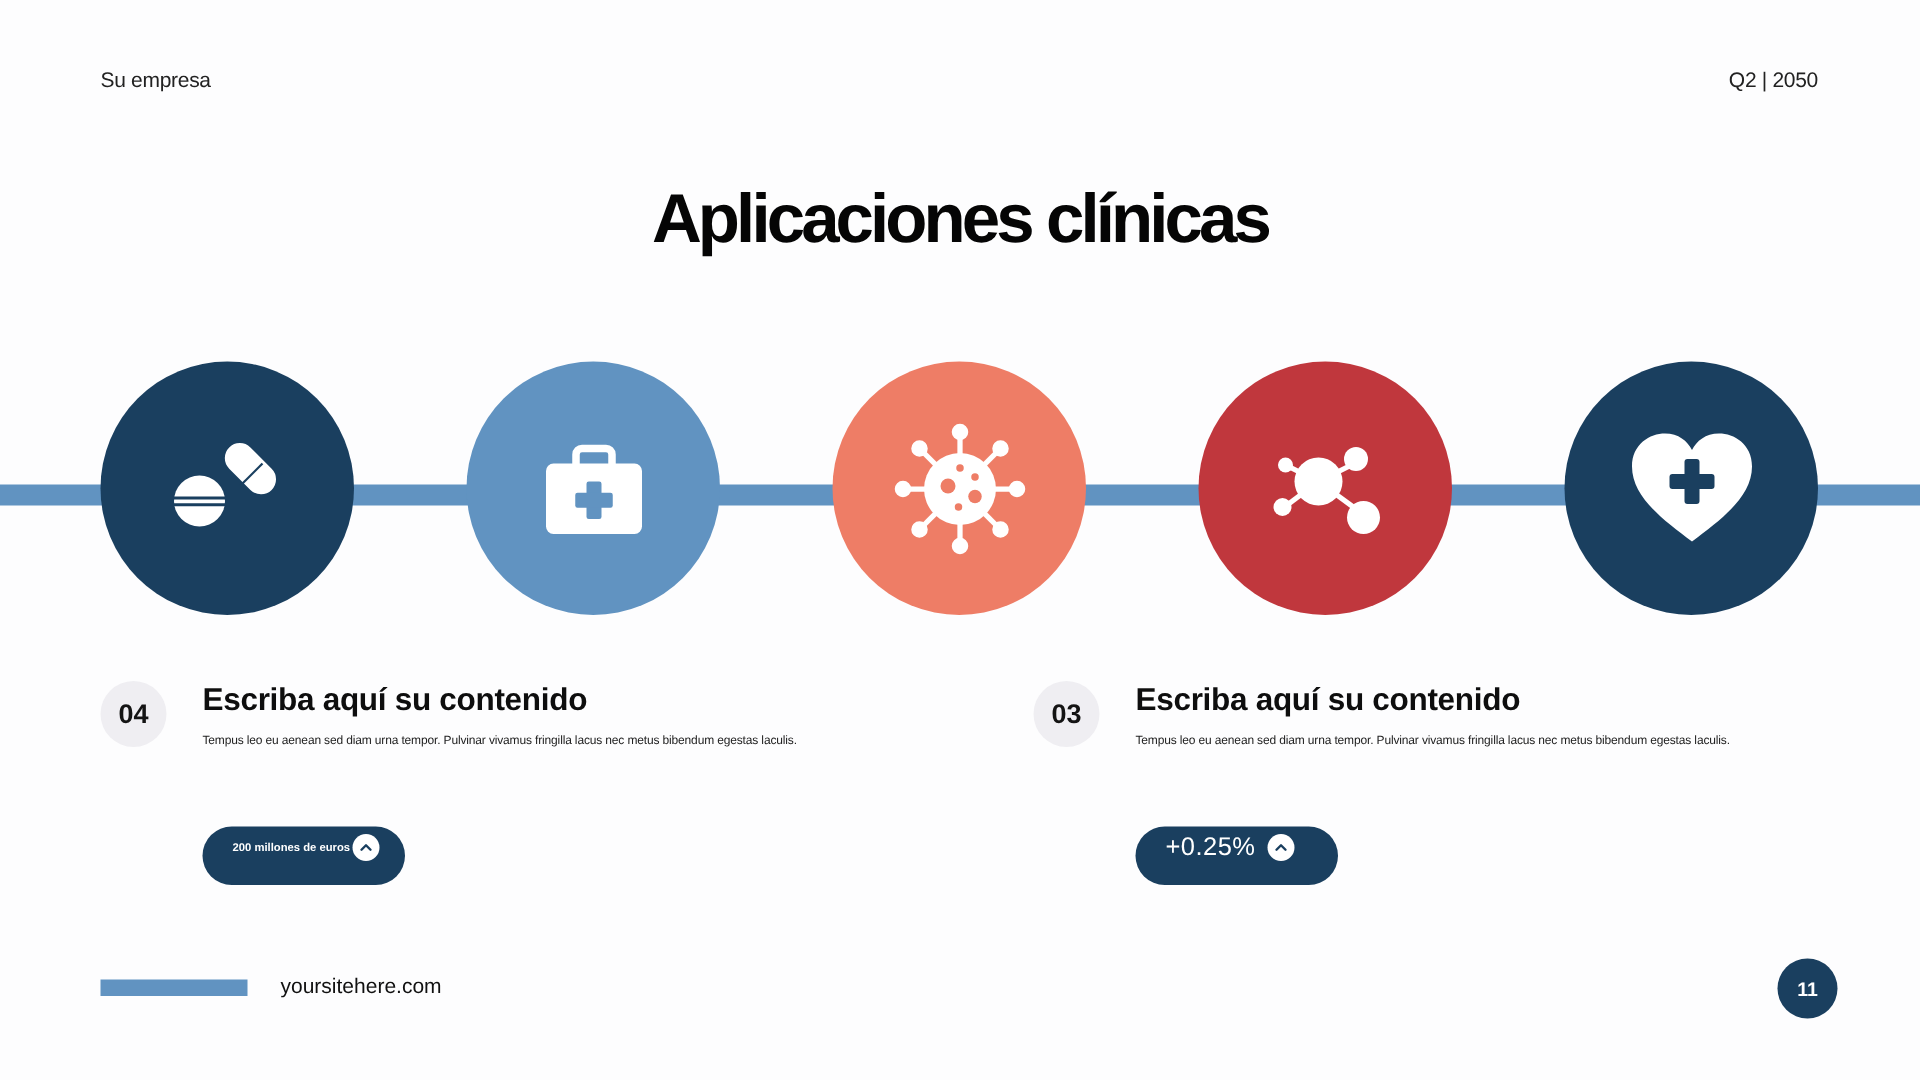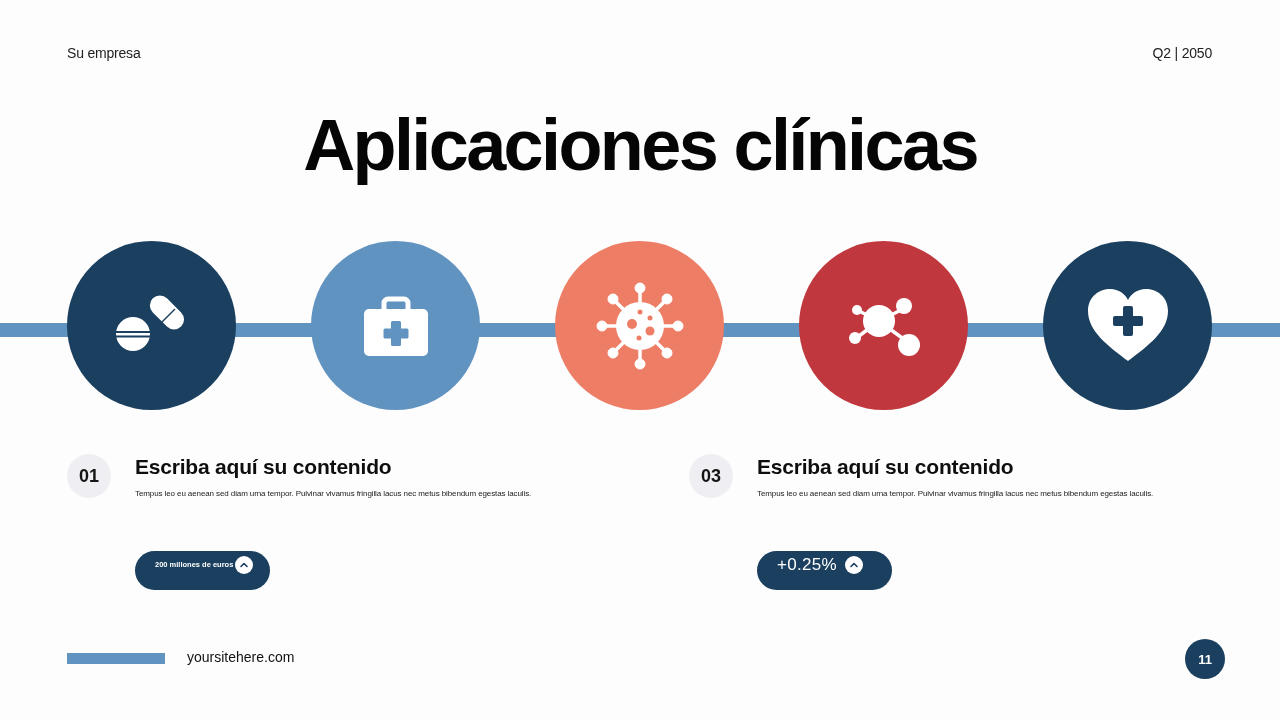--- a/index.html
+++ b/index.html
@@ -3,21 +3,21 @@
   <meta charset="utf-8">
   <style>
     * { margin: 0; padding: 0; box-sizing: border-box; }
     html, body { width: 1280px; height: 720px; overflow: hidden; background: #fdfdfe; }
     body { position: relative; font-family: "Liberation Sans", "DejaVu Sans", sans-serif; color: #111; }
 
     .top-left { position: absolute; left: 67px; top: 45px; font-size: 14px; color: #222; letter-spacing: -0.2px; }
     .top-right { position: absolute; right: 68px; top: 45px; font-size: 14px; color: #222; letter-spacing: -0.2px; margin-left: 44px; }
 
     .title { position: absolute; left: 0; right: 0; top: 108px; text-align: center;
-      font-size: 72px; font-weight: 700; letter-spacing: -2.6px; color: #050505; line-height: 74px; }
+      font-size: 46px; font-weight: 700; letter-spacing: -2.6px; color: #050505; line-height: 74px; }
 
     .timeline-line { position: absolute; left: 0; width: 1280px; top: 323px; height: 14px; background: #6193c1; }
 
     .circle { position: absolute; top: 241px; width: 169px; height: 169px; border-radius: 50%;
       display: flex; align-items: center; justify-content: center; }
     .circle svg { width: 100px; height: 100px; }
     .c1 { left: 67px; }
     .c2 { left: 311px; }
     .c3 { left: 555px; }
     .c4 { left: 799px; }
@@ -134,21 +134,21 @@
 
 <div class="circle c5" style="background:#1a3f5f">
   <svg viewBox="0 0 100 100">
     <path d="M50 85 C 30 70, 10 55, 10 35 C 10 20, 22 13, 32 13 C 41 13, 47 18, 50 24 C 53 18, 59 13, 68 13 C 78 13, 90 20, 90 35 C 90 55, 70 70, 50 85 Z" fill="#fff"></path>
     <rect x="45" y="30" width="10" height="30" rx="2" fill="#1a3f5f"></rect>
     <rect x="35" y="40" width="30" height="10" rx="2" fill="#1a3f5f"></rect>
   </svg>
 </div>
 
 <div class="item item-1">
-  <div class="num-badge">01</div>
+  <div class="num-badge">04</div>
   <div class="item-heading">Escriba aquí su contenido</div>
   <div class="item-body">Tempus leo eu aenean sed diam urna tempor. Pulvinar vivamus fringilla lacus nec metus bibendum egestas laculis.</div>
   <div class="pill pill-1">
     <span class="pill-text-small">200 millones de euros</span>
     <span class="chev">
       <svg viewBox="0 0 10 10">
           <path d="M2 6.5 L5 3.5 L8 6.5" fill="none" stroke="#1a3f5f" stroke-width="1.6" stroke-linecap="round" stroke-linejoin="round"></path>
         </svg>
     </span>
   </div>

